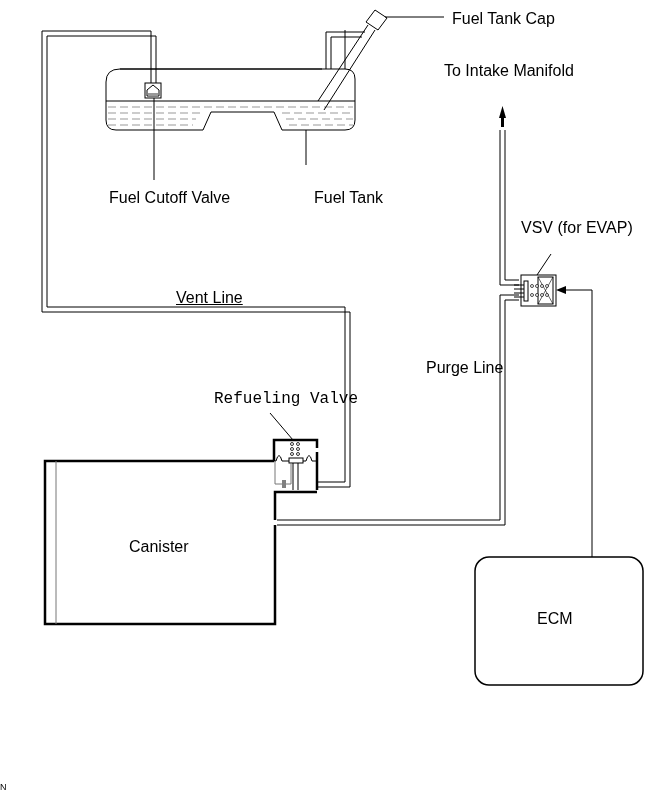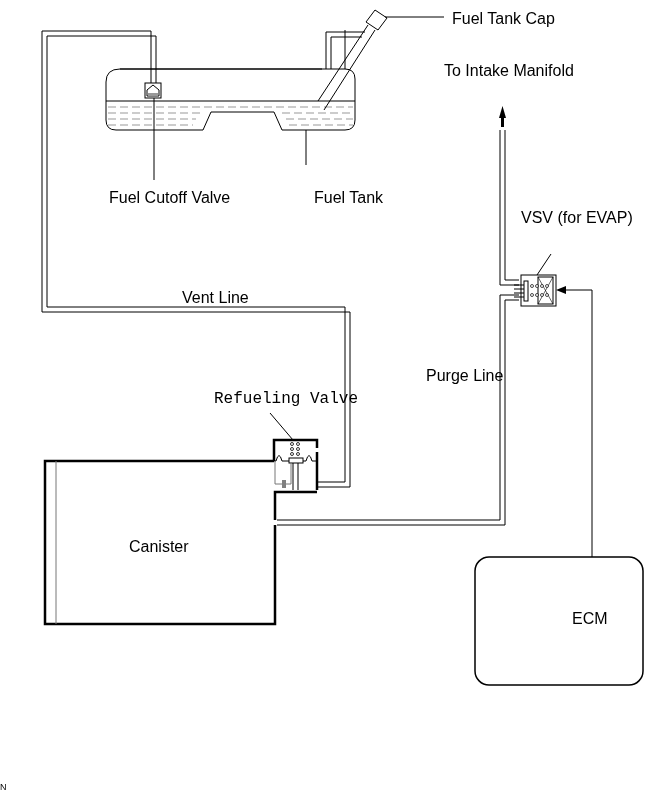--- a/index.html
+++ b/index.html
@@ -115,19 +115,19 @@
   <path d="M592,557 L592,290 L566,290" fill="none" stroke="#000" stroke-width="1"></path>
   <polygon points="556,290 566,286 566,294" fill="#000"></polygon>
 
   <rect x="475" y="557" width="168" height="128" rx="14" ry="14" fill="#fff" stroke="#000" stroke-width="1.5"></rect>
 </svg>
 
 <div class="lbl" style="left:452px;top:10px;">Fuel Tank Cap</div>
 <div class="lbl" style="left:444px;top:62px;">To Intake Manifold</div>
 <div class="lbl" style="left:109px;top:189px;">Fuel Cutoff Valve</div>
 <div class="lbl" style="left:276px;top:189px;margin-left:38px;">Fuel Tank</div>
-<div class="lbl" style="left:521px;top:209px;">VSV (for EVAP)</div>
-<div class="lbl" style="left:182px;top:289px;">Vent Line</div>
-<div class="lbl" style="left:426px;top:359px;margin-top:8px;">Purge Line</div>
+<div class="lbl" style="left:521px;top:219px;">VSV (for EVAP)</div>
+<div class="lbl" style="left:176px;top:289px;text-decoration:underline;">Vent Line</div>
+<div class="lbl" style="left:426px;top:359px;">Purge Line</div>
 <div class="lbl" style="left:214px;top:390px;font-family:Liberation Mono, monospace;">Refueling Valve</div>
 <div class="lbl" style="left:129px;top:538px;">Canister</div>
-<div class="lbl" style="left:572px;top:610px;">ECM</div>
+<div class="lbl" style="left:537px;top:610px;">ECM</div>
 <div class="lbl" style="left:0px;top:782px;font-size:9px;">N</div>
 
 </body></html>

